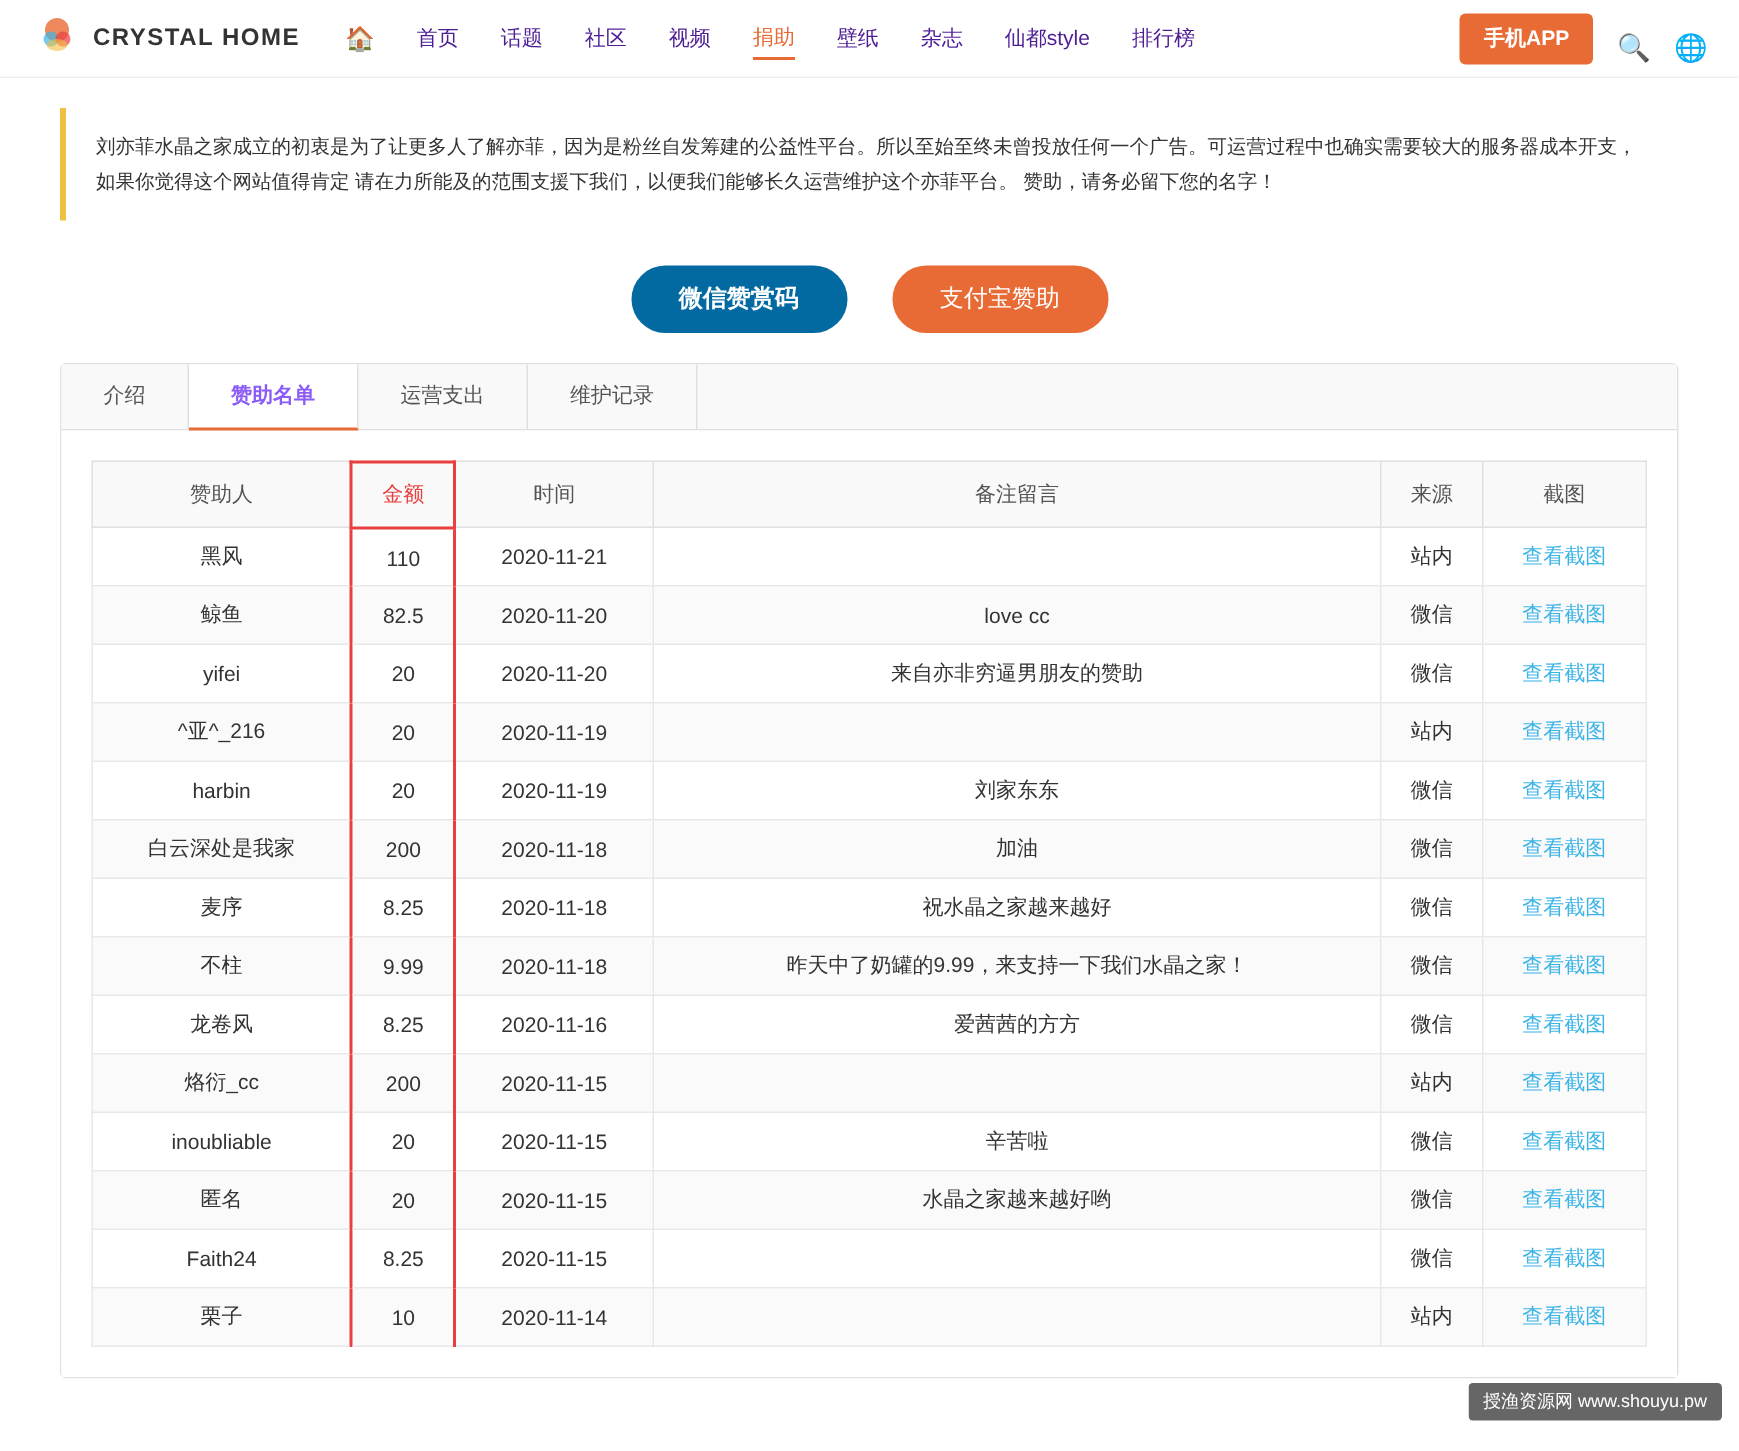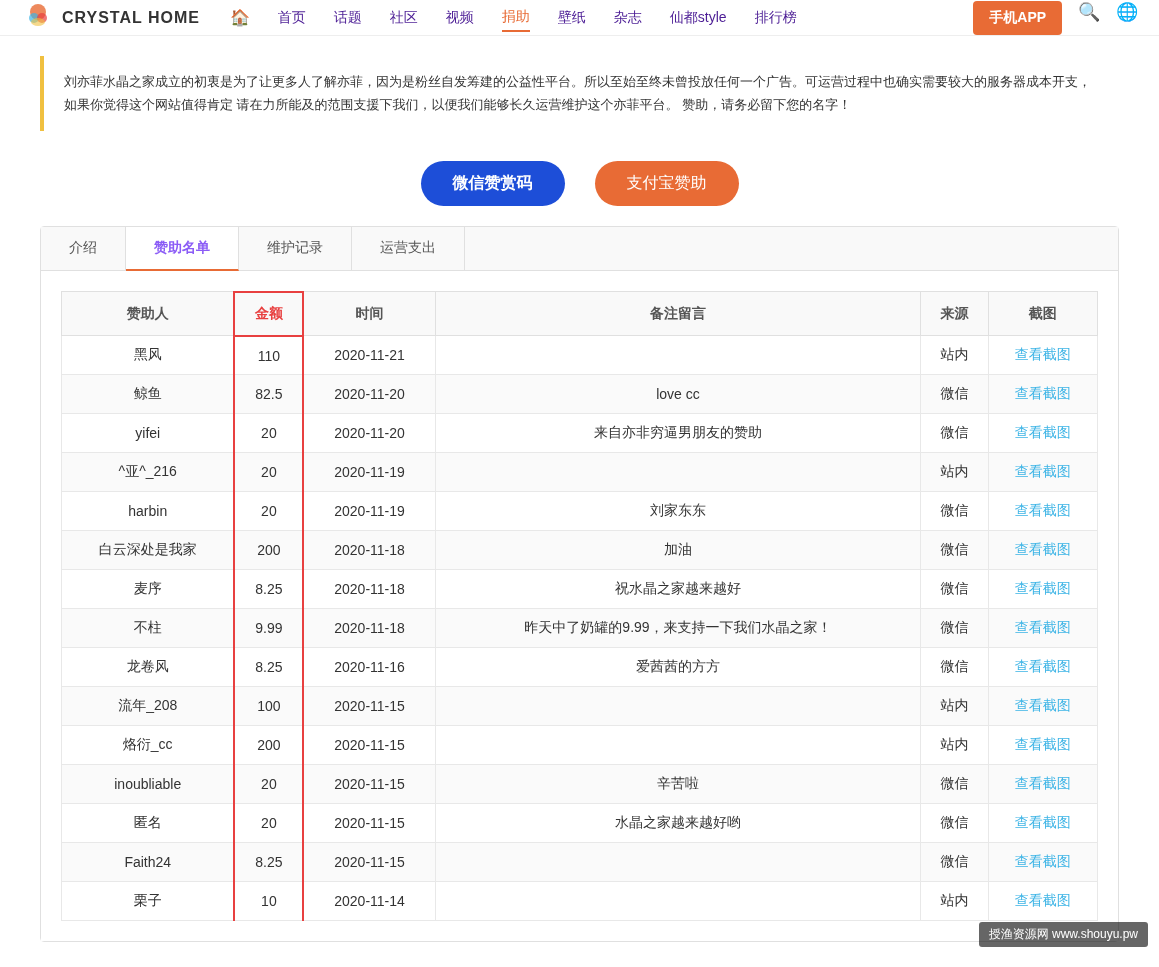--- a/index.html
+++ b/index.html
@@ -2,21 +2,21 @@
 <html><head>
   <meta charset="utf-8">
   <style>
     * { box-sizing: border-box; margin: 0; padding: 0; }
     body { font-family: "Microsoft YaHei", "PingFang SC", Arial, sans-serif; font-size: 14px; color: #333; background: #fff; }
 
     
     .header {
       display: flex;
       align-items: center;
-      height: 36px;
+      height: 52px;
       background: #fff;
       border-bottom: 1px solid #eee;
       padding: 0 20px;
       gap: 0;
     }
     .logo {
       display: flex;
       align-items: center;
       gap: 6px;
       margin-right: 30px;
@@ -44,21 +44,21 @@
       cursor: pointer;
       text-decoration: none;
       padding: 4px 0;
     }
     .nav-item.active {
       color: #e86b35;
       border-bottom: 2px solid #e86b35;
     }
     .header-right {
       display: flex;
-      align-items: flex-start;
+      align-items: flex-end;
       gap: 16px;
     }
     .phone-app-btn {
       background: #e86b35;
       color: #fff;
       border: none;
       padding: 8px 16px;
       border-radius: 4px;
       font-size: 14px;
       cursor: pointer;
@@ -82,21 +82,21 @@
     }
 
     
     .action-btns {
       display: flex;
       justify-content: center;
       gap: 30px;
       margin: 30px 0 20px;
     }
     .btn-wechat {
-      background: #1d4ed8;
+      background: #0369a1;
       color: #fff;
       border: none;
       padding: 12px 32px;
       border-radius: 24px;
       font-size: 16px;
       cursor: pointer;
       font-weight: bold;
     }
     .btn-alipay {
       background: #e86b35;
@@ -142,21 +142,21 @@
     }
     table {
       width: 100%;
       border-collapse: collapse;
     }
     th {
       background: #f9f9f9;
       padding: 12px 8px;
       text-align: center;
       border: 1px solid #e0e0e0;
-      font-weight: bold;
+      font-weight: normal;
       color: #555;
       font-size: 14px;
     }
     td {
       padding: 10px 8px;
       text-align: center;
       border: 1px solid #e8e8e8;
       font-size: 14px;
       color: #333;
     }
@@ -220,22 +220,22 @@
 
 <div class="action-btns">
   <button class="btn-wechat">微信赞赏码</button>
   <button class="btn-alipay">支付宝赞助</button>
 </div>
 
 <div class="tab-section">
   <div class="tabs">
     <div class="tab">介绍</div>
     <div class="tab active">赞助名单</div>
+    <div class="tab">运营支出</div>
     <div class="tab">维护记录</div>
-    <div class="tab">运营支出</div>
   </div>
 
   <div class="table-wrap">
     <table>
       <thead>
         <tr>
           <th>赞助人</th>
           <th style="color:#e84040;border:2px solid #e84040;">金额</th>
           <th>时间</th>
           <th>备注留言</th>
@@ -310,28 +310,20 @@
   </tr>
           <tr>
     <td>龙卷风</td>
     <td style="border-left:2px solid #e84040; border-right:2px solid #e84040;">8.25</td>
     <td>2020-11-16</td>
     <td>爱茜茜的方方</td>
     <td>微信</td>
     <td><a class="link-view" href="#">查看截图</a></td>
   </tr>
           <tr>
-    <td>流年_208</td>
-    <td style="border-left:2px solid #e84040; border-right:2px solid #e84040;">100</td>
-    <td>2020-11-15</td>
-    <td></td>
-    <td>站内</td>
-    <td><a class="link-view" href="#">查看截图</a></td>
-  </tr>
-          <tr>
     <td>烙衍_cc</td>
     <td style="border-left:2px solid #e84040; border-right:2px solid #e84040;">200</td>
     <td>2020-11-15</td>
     <td></td>
     <td>站内</td>
     <td><a class="link-view" href="#">查看截图</a></td>
   </tr>
           <tr>
     <td>inoubliable</td>
     <td style="border-left:2px solid #e84040; border-right:2px solid #e84040;">20</td>

